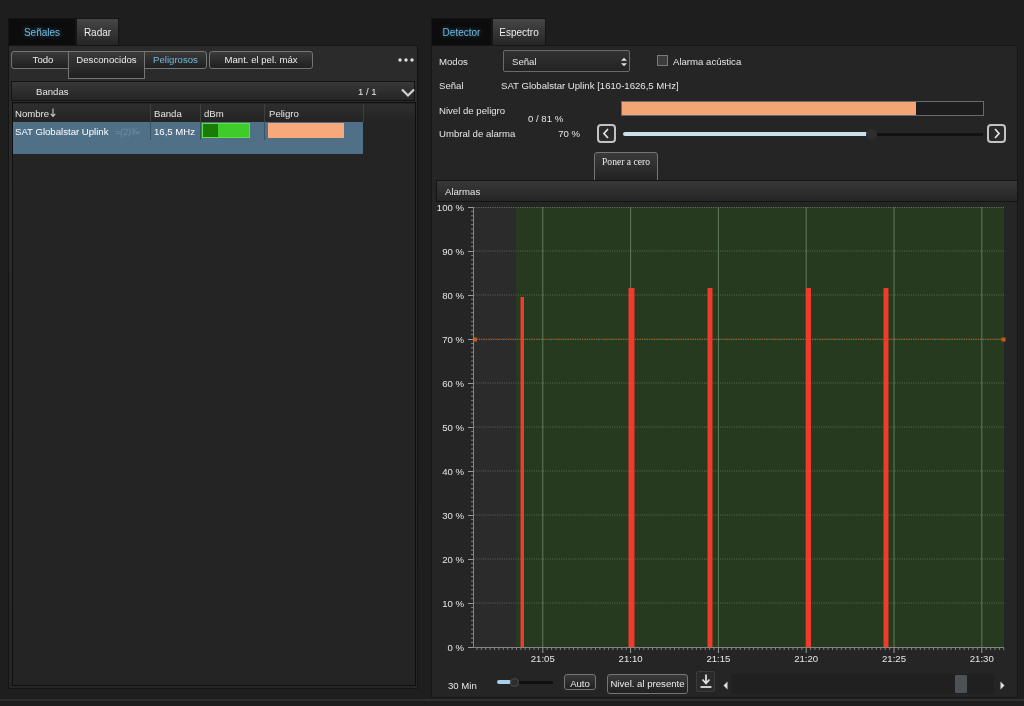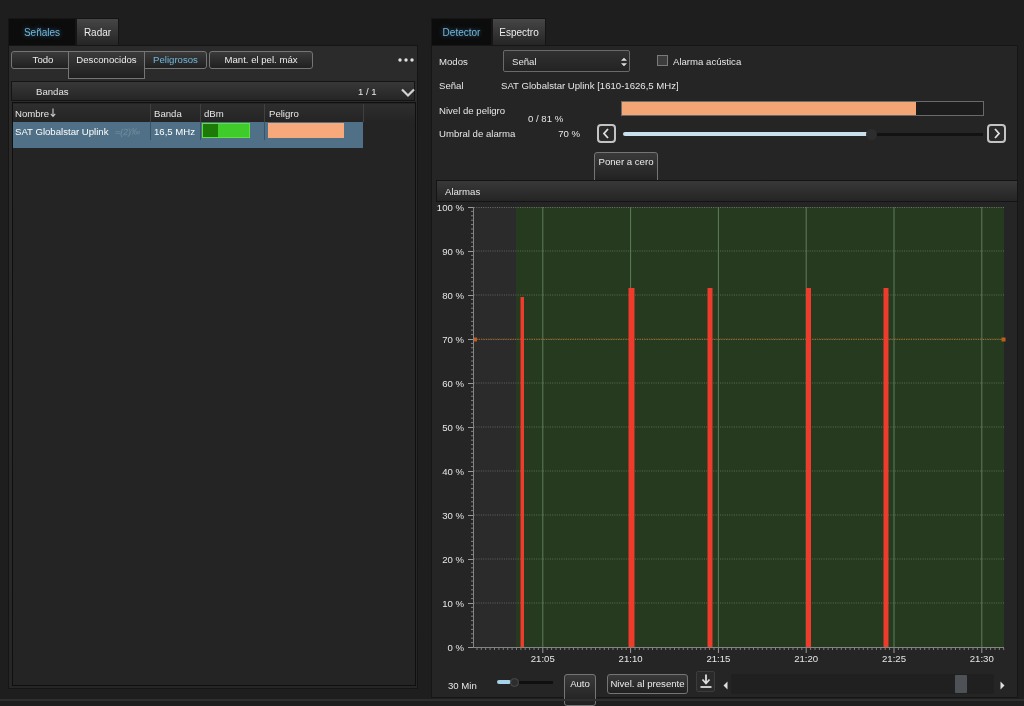--- a/index.html
+++ b/index.html
@@ -51,21 +51,21 @@
     </svg>
   <span class="abs" style="left:141px;top:4px;">Banda</span>
   <span class="abs" style="left:191px;top:4px;">dBm</span>
   <span class="abs" style="left:256px;top:4px;">Peligro</span>
   <div class="abs" style="left:137px;top:0;width:1px;height:18px;background:#404040;"></div>
   <div class="abs" style="left:187px;top:0;width:1px;height:18px;background:#404040;"></div>
   <div class="abs" style="left:251px;top:0;width:1px;height:18px;background:#404040;"></div>
   <div class="abs" style="left:350px;top:0;width:1px;height:18px;background:#404040;"></div>
 </div>
 
-<div class="abs" style="left:13px;top:122px;width:350px;height:26px;background:#4f7086;color:#fff;">
+<div class="abs" style="left:13px;top:122px;width:350px;height:32px;background:#4f7086;color:#fff;">
   <span class="abs" style="left:2px;top:4px;">SAT Globalstar Uplink</span>
   <span class="abs" style="left:141px;top:4px;">16,5 MHz</span>
   <span class="abs" style="left:102px;top:5px;color:rgba(230,240,250,0.22);font-style:italic;font-size:9px;transform:rotate(-4deg);">≈(2)‰</span>
   <div class="abs" style="left:189px;top:1px;width:48px;height:15px;background:#3fcb2a;border:1px solid #5ce13e;box-sizing:border-box;">
     <div class="abs" style="left:0;top:0;width:15px;height:13px;background:#1e7a08;"></div>
   </div>
   <div class="abs" style="left:255px;top:1px;width:76px;height:15px;background:#f8a97c;"></div>
   <div class="abs" style="left:137px;top:0;width:1px;height:18px;background:rgba(0,0,0,0.25);"></div>
   <div class="abs" style="left:187px;top:0;width:1px;height:18px;background:rgba(0,0,0,0.25);"></div>
   <div class="abs" style="left:251px;top:0;width:1px;height:18px;background:rgba(0,0,0,0.25);"></div>
@@ -105,21 +105,21 @@
 </div>
 <div class="abs" style="left:987px;top:124px;width:19px;height:19px;border:2px solid #c3c3c3;border-radius:4px;background:#2a2a2a;box-sizing:border-box;">
   <svg width="15" height="15">
       <path d="M6 3 L10 7.5 L6 12" stroke="#e0e0e0" stroke-width="1.8" fill="none"></path>
     </svg>
 </div>
 <div class="abs" style="left:623px;top:132px;width:245px;height:4px;background:#cbe0ed;border-radius:2px;"></div>
 <div class="abs" style="left:868px;top:133px;width:115px;height:3px;background:#121212;"></div>
 <div class="abs" style="left:866px;top:129px;width:11px;height:11px;border-radius:50%;background:#2d2d2d;"></div>
 
-<div class="btn" style="left:594px;top:152px;width:64px;height:31px;line-height:17px;">Poner a cero</div>
+<div class="btn" style="left:594px;top:152px;width:64px;height:31px;line-height:17px;font-family:Liberation Serif, serif;">Poner a cero</div>
 
 <div class="abs hdrbar" style="left:436px;top:180px;width:582px;height:22px;border:1px solid #141414;box-sizing:border-box;">
   <span class="abs" style="left:8px;top:5px;">Alarmas</span>
 </div>
 
 <svg class="abs" style="left:430px;top:200px;" width="594" height="470" font-family="Liberation Sans,sans-serif" font-size="9.6">
   <rect x="44" y="7" width="530" height="440" fill="#2b2b2b"></rect>
   <rect x="86" y="7" width="488" height="440" fill="#253a1f"></rect>
 
   <g stroke="#aab4a2" stroke-width="1" stroke-dasharray="1,1.3" opacity="0.42">
@@ -412,21 +412,21 @@
       <text x="376.2" y="462">21:20</text>
     <text x="464.0" y="462">21:25</text>
       <text x="551.8" y="462">21:30</text>
   </g>
 </svg>
 
 <span class="abs" style="left:448px;top:680px;">30 Min</span>
 <div class="abs" style="left:519px;top:681px;width:34px;height:2.5px;background:#101010;"></div>
 <div class="abs" style="left:497px;top:679.5px;width:14px;height:4px;background:#a6d2ec;border-radius:2px;"></div>
 <div class="abs" style="left:510px;top:677.5px;width:9px;height:9px;border-radius:50%;background:#2d2d2d;border:1px solid #4a4a4a;box-sizing:border-box;"></div>
-<div class="btn" style="left:564px;top:674px;width:32px;height:32px;line-height:18px;">Auto</div>
+<div class="btn" style="left:564px;top:674px;width:32px;height:16px;line-height:18px;">Auto</div>
 <div class="btn" style="left:607px;top:674px;width:81px;height:20px;line-height:18px;">Nivel. al presente</div>
 <div class="abs" style="left:696px;top:671px;width:19px;height:21px;background:#2a2a2a;border:1px solid #3c3c3c;border-radius:2px;box-sizing:border-box;"></div>
 <svg class="abs" style="left:698px;top:673px;" width="16" height="18">
   <path d="M8 1.5 V9.5 M4.5 6.5 L8 10.5 L11.5 6.5" stroke="#ddd" stroke-width="1.8" fill="none"></path>
   <line x1="2.5" y1="14" x2="13.5" y2="14" stroke="#ddd" stroke-width="1.8"></line>
 </svg>
 
 <div class="abs" style="left:731px;top:674px;width:263px;height:20px;background:#202020;"></div>
 <div class="abs" style="left:955px;top:675px;width:12px;height:18px;background:#4e5156;border-radius:1px;"></div>
 <svg class="abs" style="left:721px;top:681px;" width="10" height="9">

